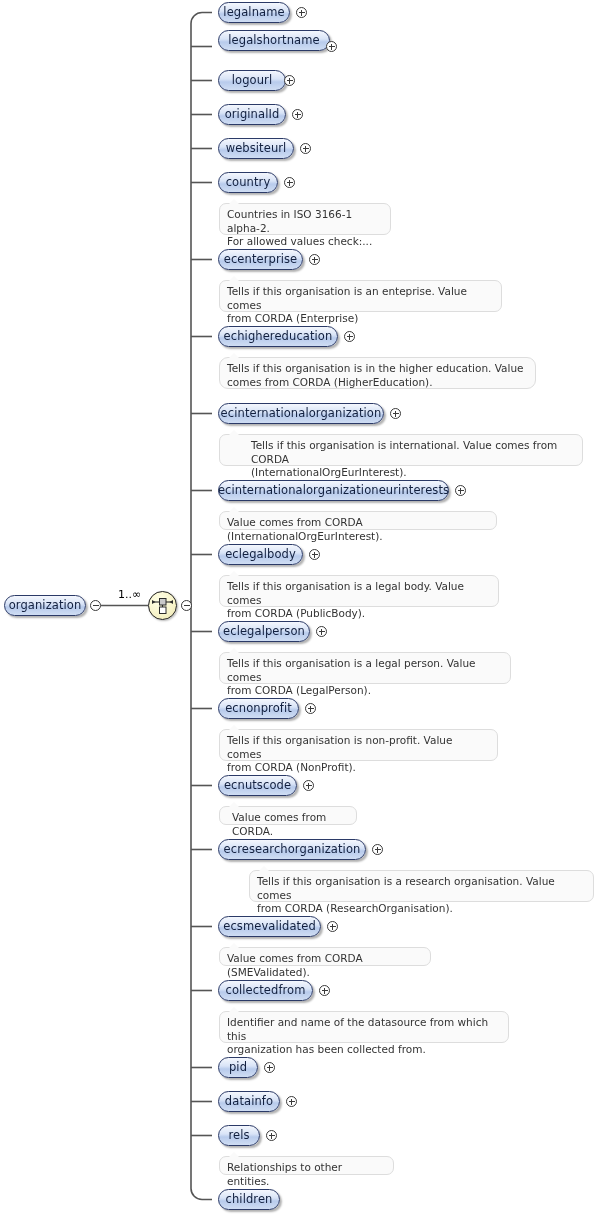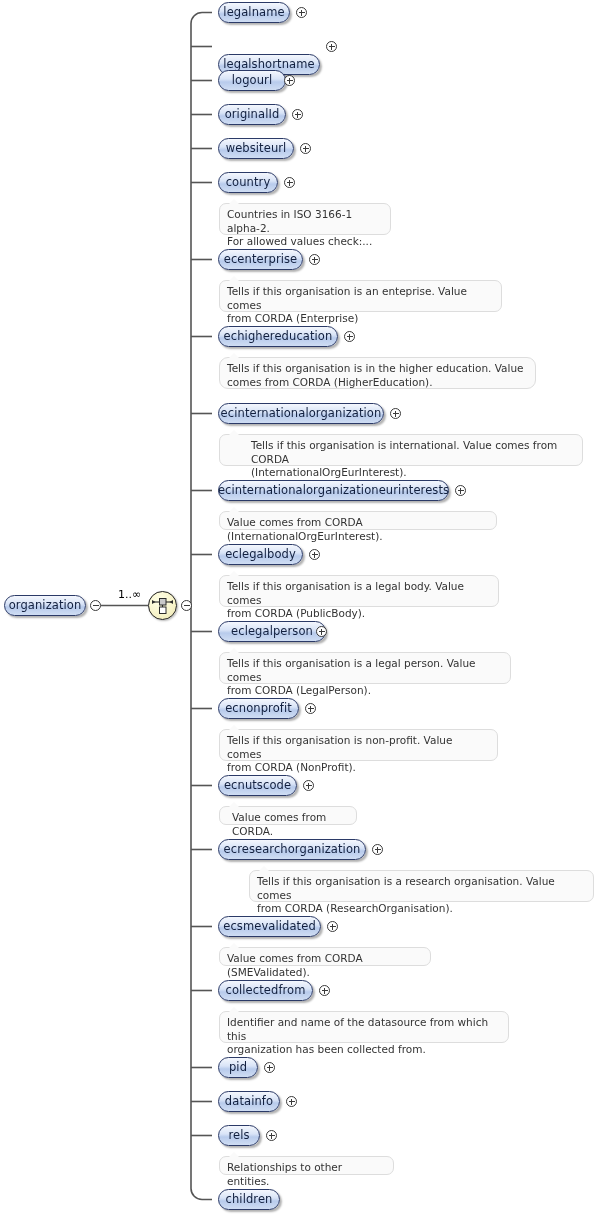--- a/index.html
+++ b/index.html
@@ -202,21 +202,21 @@
       </g>
     </svg>
   </div>
   <div class="ctl" id="compositor-ctl" style="left:181px; top:600px;"></div>
 
   <div id="children-layer">
       <div class="node" style="left: 218px; top: 2px; width: 72px;">
         <span class="node-label">legalname</span>
       </div>
       <div class="ctl plus" style="left: 296px; top: 7px;"></div>
-      <div class="node" style="left: 218px; top: 54px; width: 102px;">
+      <div class="node" style="left: 218px; top: 30px; width: 112px;">
         <span class="node-label">legalshortname</span>
       </div>
       <div class="ctl plus" style="left: 326px; top: 41px;"></div>
       <div class="node" style="left: 218px; top: 70px; width: 68px;">
         <span class="node-label">logourl</span>
       </div>
       <div class="ctl plus" style="left: 284px; top: 75px;"></div>
       <div class="node" style="left: 218px; top: 104px; width: 68px;">
         <span class="node-label">originalId</span>
       </div>
@@ -253,21 +253,21 @@
         <span class="node-label">ecinternationalorganizationeurinterests</span>
       </div>
       <div class="ctl plus" style="left: 455px; top: 485px;"></div>
       <div class="note" style="left: 219px; top: 511px; width: 278px; height: 19px;"><span class="note-text">Value comes from CORDA (InternationalOrgEurInterest).</span></div>
       <div class="node" style="left: 218px; top: 544px; width: 85px;">
         <span class="node-label">eclegalbody</span>
       </div>
       <div class="ctl plus" style="left: 309px; top: 549px;"></div>
       <div class="note" style="left: 219px; top: 575px; width: 280px; height: 32px;"><span class="note-text">Tells if this organisation is a legal body. Value comes
 from CORDA (PublicBody).</span></div>
-      <div class="node" style="left: 218px; top: 621px; width: 108px;">
+      <div class="node" style="left: 218px; top: 621px; width: 92px;">
         <span class="node-label">eclegalperson</span>
       </div>
       <div class="ctl plus" style="left: 316px; top: 626px;"></div>
       <div class="note" style="left: 219px; top: 652px; width: 292px; height: 32px;"><span class="note-text">Tells if this organisation is a legal person. Value comes
 from CORDA (LegalPerson).</span></div>
       <div class="node" style="left: 218px; top: 698px; width: 81px;">
         <span class="node-label">ecnonprofit</span>
       </div>
       <div class="ctl plus" style="left: 305px; top: 703px;"></div>
       <div class="note" style="left: 219px; top: 729px; width: 279px; height: 32px;"><span class="note-text">Tells if this organisation is non-profit. Value comes

